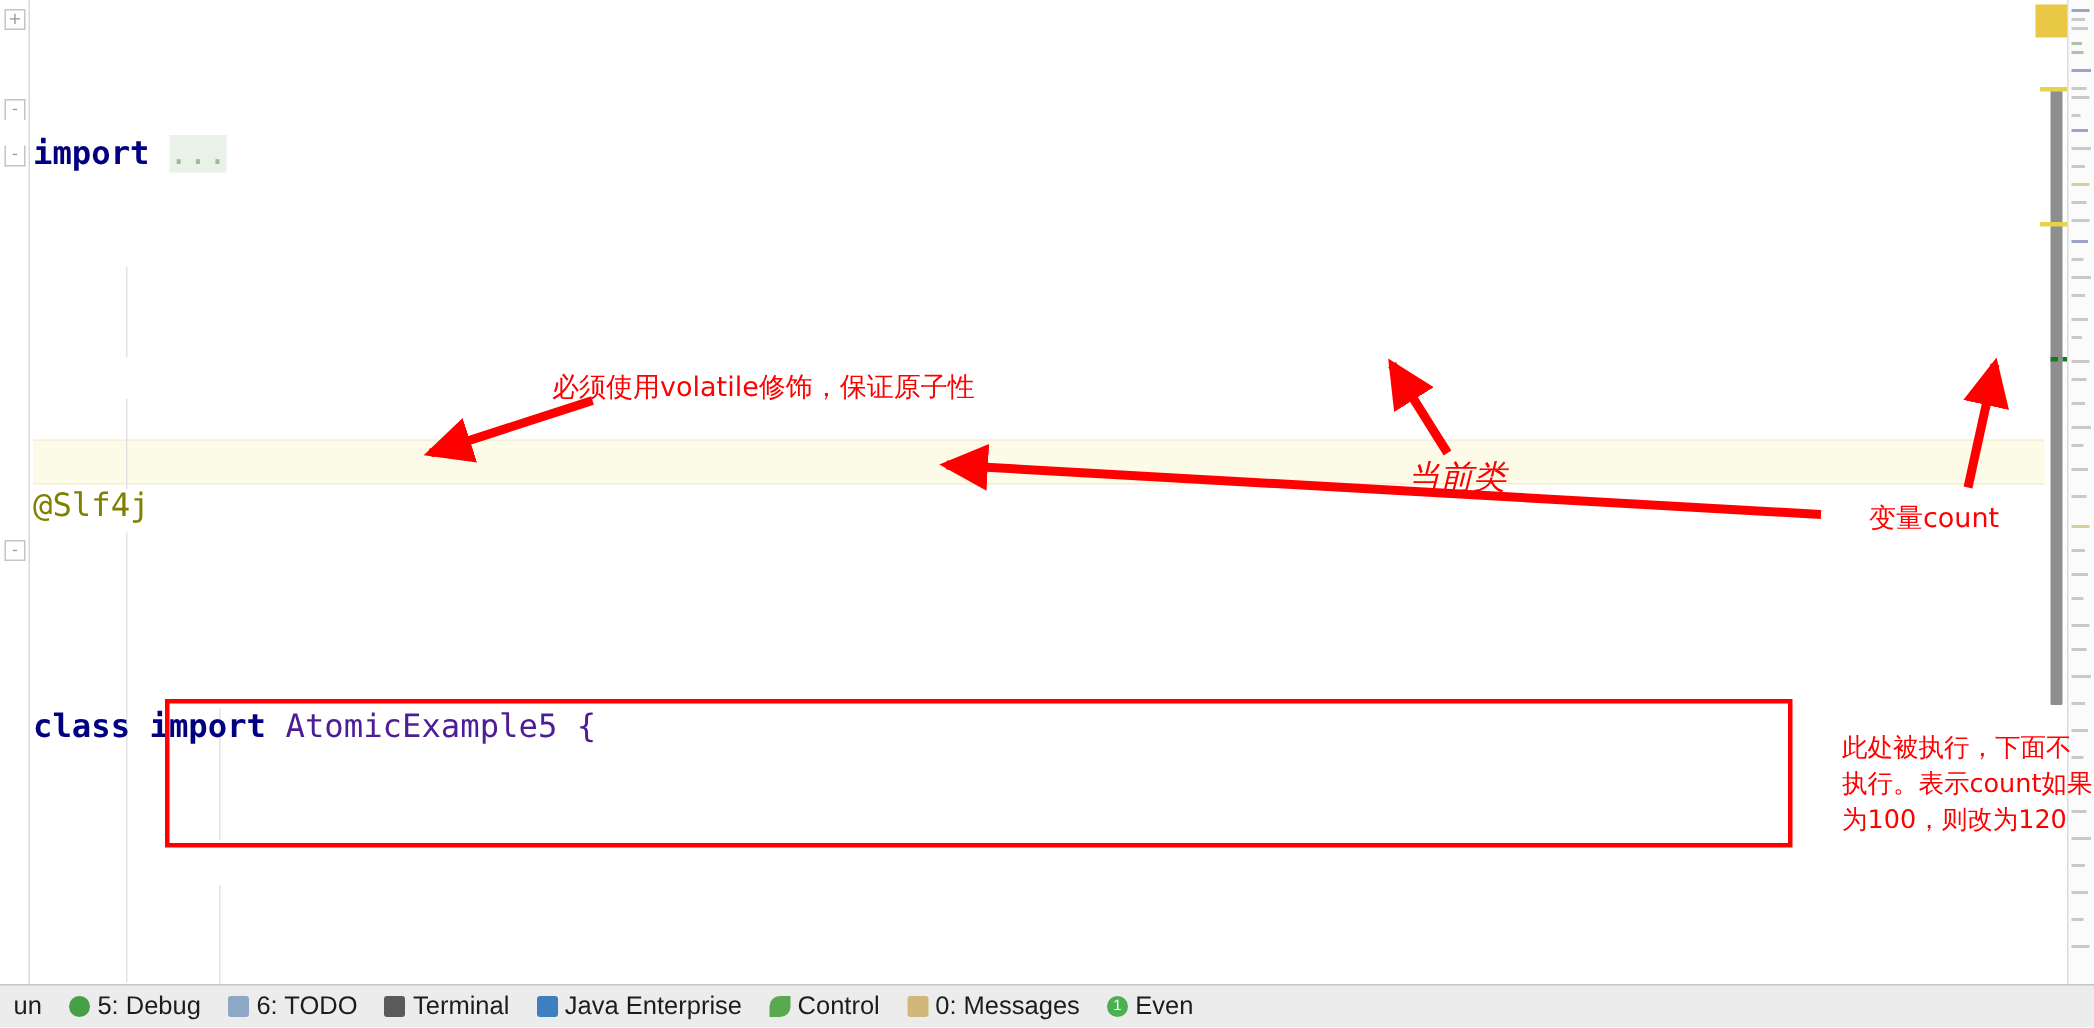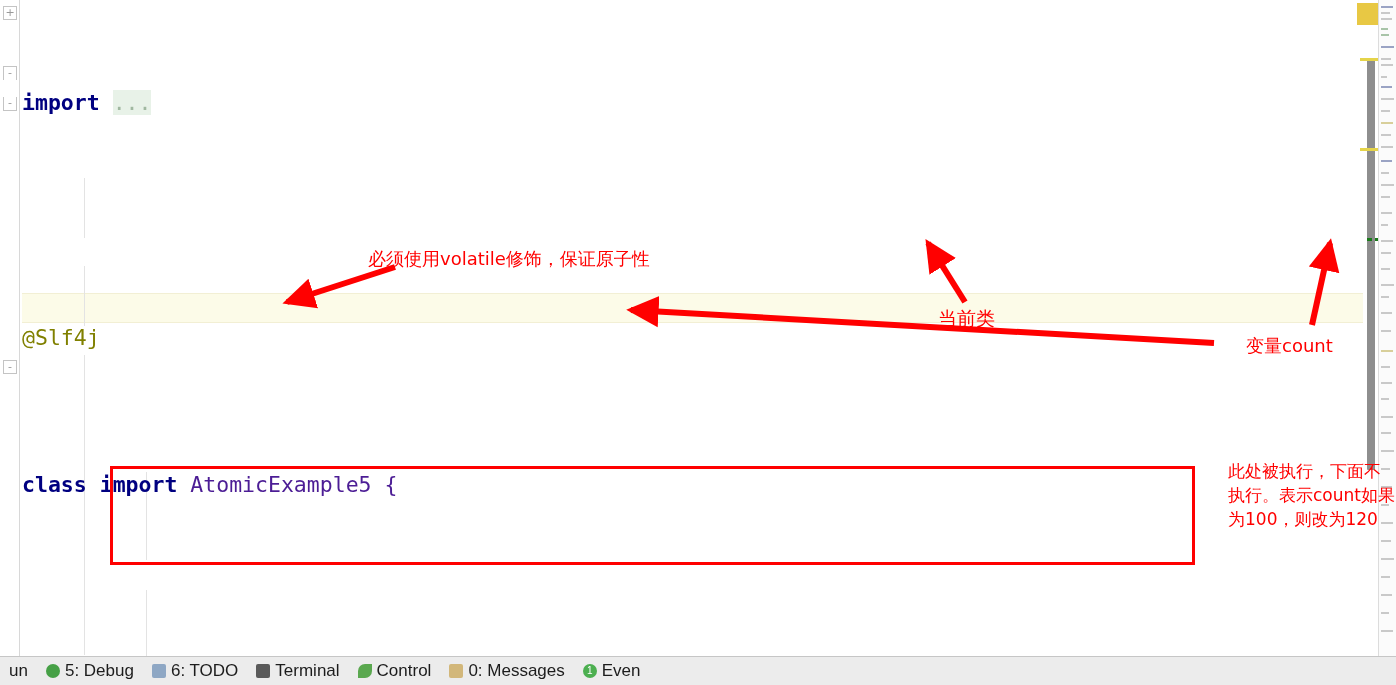--- a/index.html
+++ b/index.html
@@ -113,24 +113,24 @@
   }
   .annot-text {
     position: absolute;
     color: #ff0000;
     font-family: "DejaVu Sans", sans-serif;
     font-size: 18px;
     line-height: 23px;
     white-space: pre;
   }
   #annot-volatile { left: 368px; top: 247px; }
-  #annot-current-class { left: 938px; top: 307px; font-size: 19px;}
+  #annot-current-class { left: 938px; top: 307px; font-size: 22px; font-style: italic;}
   #annot-var-count { left: 1246px; top: 334px; font-size: 18px;}
   #annot-exec {
-    left: 1228px; top: 459px; width: 168px;
+    left: 1228px; top: 487px; width: 168px;
     white-space: normal; font-size: 17px; line-height: 24px;
   }
   #red-box {
     position: absolute; left: 110px; top: 466px;
     width: 1085px; height: 99px;
     border: 3px solid #ff0000;
     box-sizing: border-box;
   }
 
   
@@ -327,20 +327,24 @@
   </div>
   <div class="sb-item">
     <span class="sb-ic ic-todo"></span>
     <span>6: TODO</span>
   </div>
   <div class="sb-item">
     <span class="sb-ic ic-term"></span>
     <span>Terminal</span>
   </div>
   <div class="sb-item">
+    <span class="sb-ic ic-java"></span>
+    <span>Java Enterprise</span>
+  </div>
+  <div class="sb-item">
     <span class="sb-ic ic-spring"></span>
     <span>Control</span>
   </div>
   <div class="sb-item">
     <span class="sb-ic ic-msg"></span>
     <span>0: Messages</span>
   </div>
   <div class="sb-item">
     <span class="sb-ic ic-event">1</span>
     <span>Even</span>

